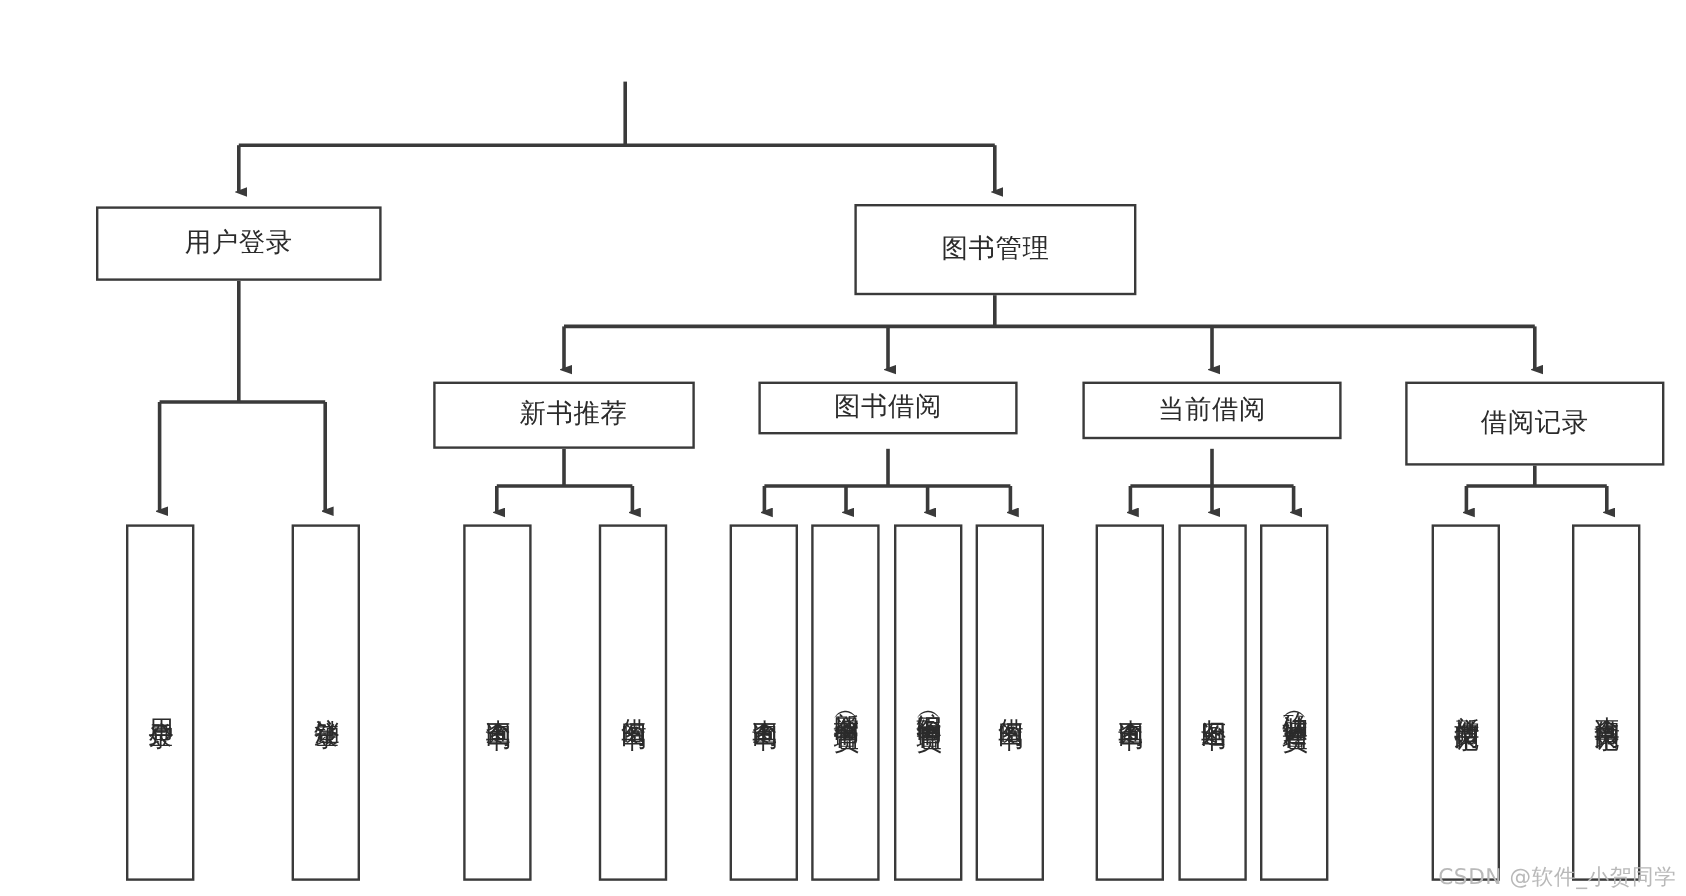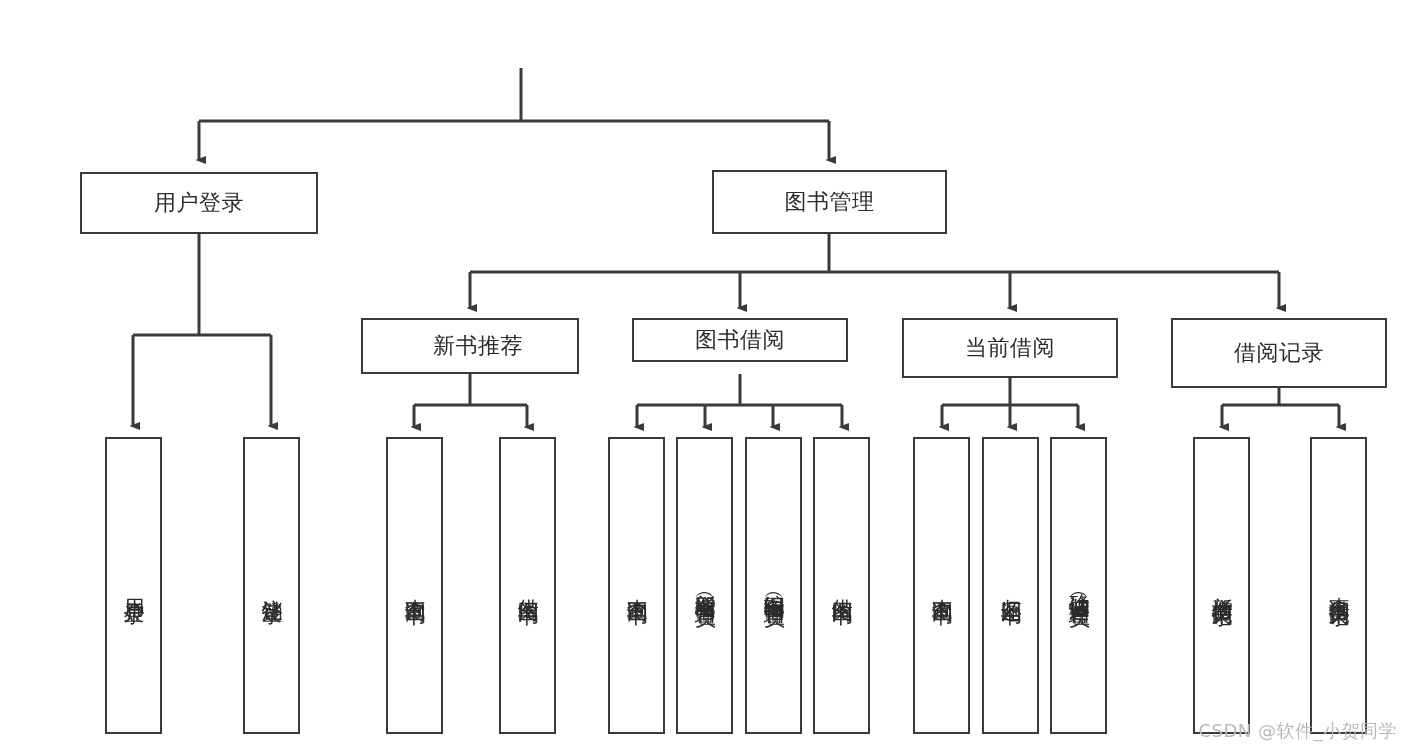--- a/index.html
+++ b/index.html
@@ -122,31 +122,31 @@
       <path d="M1222,405 L1339,405"></path>
       <path d="M1222,405 L1222,427" marker-end="url(#arrow)"></path>
       <path d="M1339,405 L1339,427" marker-end="url(#arrow)"></path>
     </g>
   </svg>
 
 
   <div class="node h" style="left:80px; top:172px; width:238px; height:62px;">
     <span>用户登录</span>
   </div>
-  <div class="node h" style="left:712px; top:170px; width:235px; height:64px;">
+  <div class="node h" style="left:712px; top:170px; width:235px; height:76px;">
     <span>图书管理</span>
   </div>
 
   <div class="node h" style="left:361px; top:318px; width:218px; height:56px;padding-left:16px;">
     <span>新书推荐</span>
   </div>
   <div class="node h" style="left:632px; top:318px; width:216px; height:44px;">
     <span>图书借阅</span>
   </div>
-  <div class="node h" style="left:902px; top:318px; width:216px; height:60px;">
+  <div class="node h" style="left:902px; top:318px; width:216px; height:48px;">
     <span>当前借阅</span>
   </div>
   <div class="node h" style="left:1171px; top:318px; width:216px; height:70px;">
     <span>借阅记录</span>
   </div>
 
   <div class="node v" style="left:105px; top:437px; width:57px; height:297px;">
     <span class="vtext">用户登录</span>
   </div>
   <div class="node v" style="left:243px; top:437px; width:57px; height:297px;">

